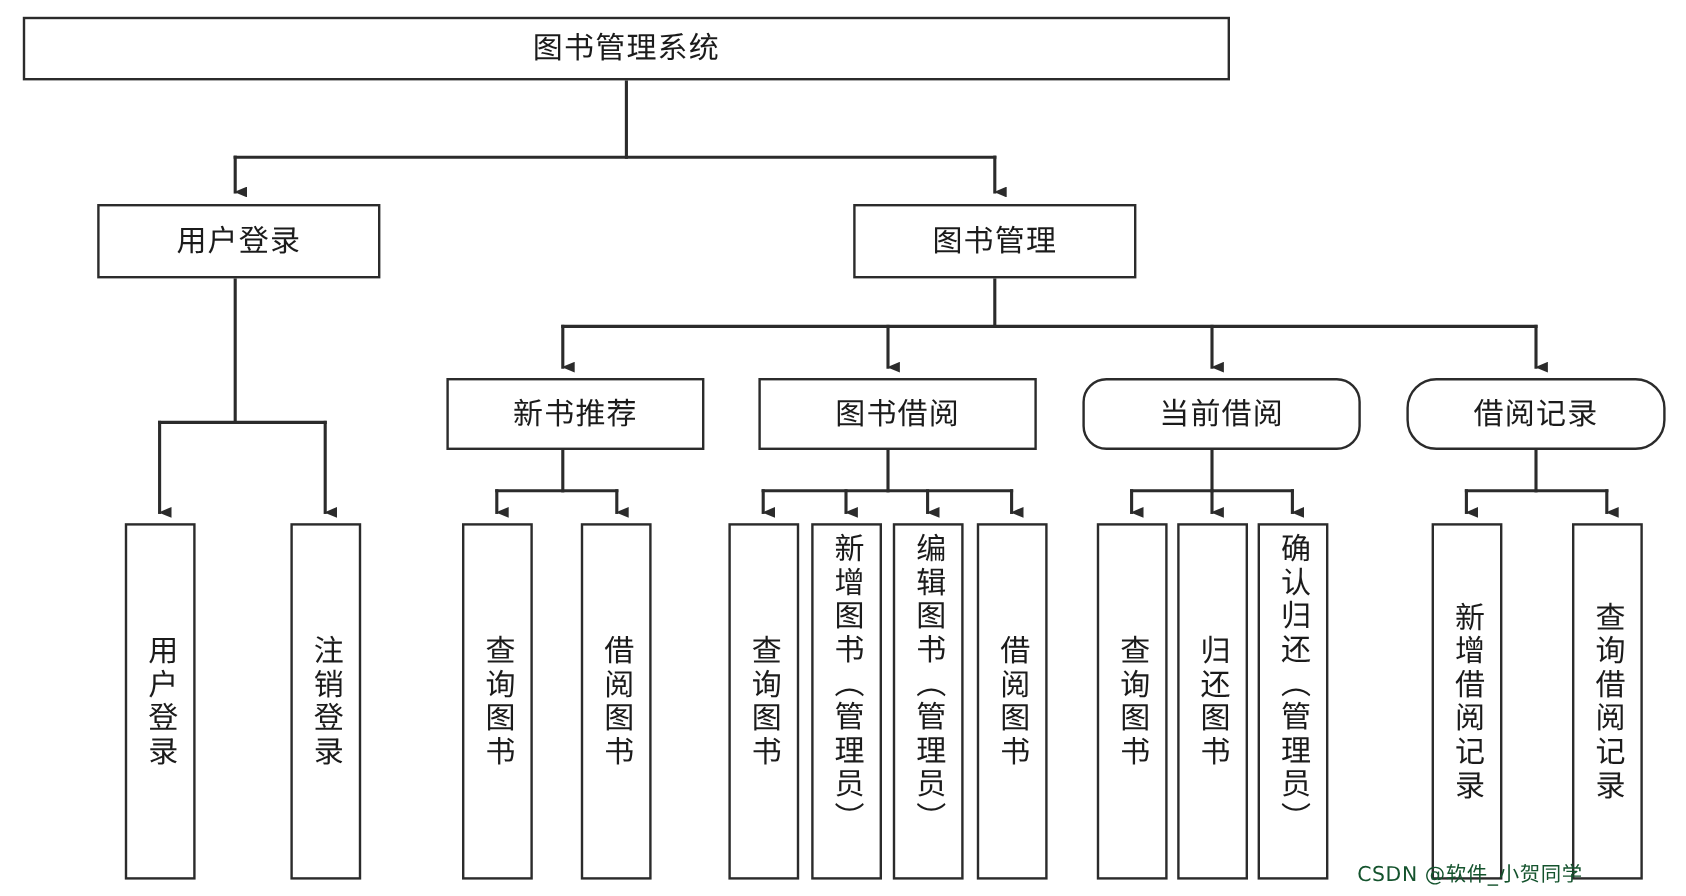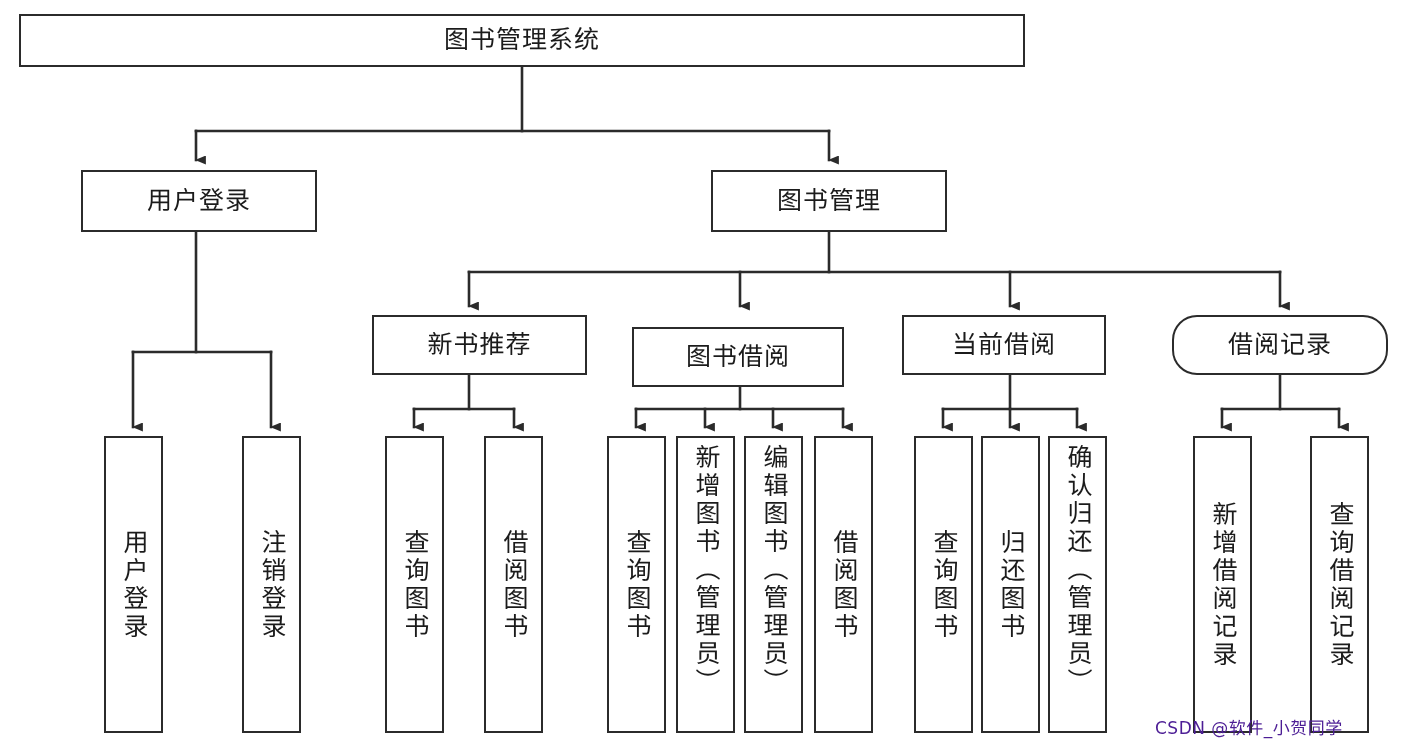--- a/index.html
+++ b/index.html
@@ -60,24 +60,24 @@
     letter-spacing: 3px;
     line-height: 1;
     white-space: nowrap;
   }
   .node.v.mid {
     align-items: center;
     padding-top: 0;
   }
   #watermark {
     position: absolute;
-    left: 1155px;
+    left: 1131px;
     top: 714px;
     font-size: 17px;
-    color: #4c1d95;
+    color: #14532d;
     letter-spacing: 0.5px;
     white-space: nowrap;
     z-index: 5;
     font-family: "DejaVu Sans", "Liberation Sans", sans-serif;
   }
 </style>
 </head>
 <body>
 
 <div id="canvas">
@@ -139,24 +139,24 @@
   <div class="node h" style="left:81px; top:170px; width:236px; height:62px;">
     <span class="lbl">用户登录</span>
   </div>
   <div class="node h" style="left:711px; top:170px; width:236px; height:62px;">
     <span class="lbl">图书管理</span>
   </div>
 
   <div class="node h" style="left:372px; top:315px; width:215px; height:60px;">
     <span class="lbl">新书推荐</span>
   </div>
-  <div class="node h" style="left:632px; top:315px; width:212px; height:60px;margin-top:12px;">
+  <div class="node h" style="left:632px; top:315px; width:232px; height:60px;">
     <span class="lbl">图书借阅</span>
   </div>
-  <div class="node h" style="left:902px; top:315px; width:204px; height:60px;">
+  <div class="node h" style="left:902px; top:315px; width:232px; height:60px;border-radius:20px;">
     <span class="lbl">当前借阅</span>
   </div>
   <div class="node h" style="left:1172px; top:315px; width:216px; height:60px;border-radius:25px;">
     <span class="lbl">借阅记录</span>
   </div>
 
   <div class="node v mid" style="left:104px; top:436px; width:59px; height:297px;">
     <span class="lbl">用户登录</span>
   </div>
   <div class="node v mid" style="left:242px; top:436px; width:59px; height:297px;">

